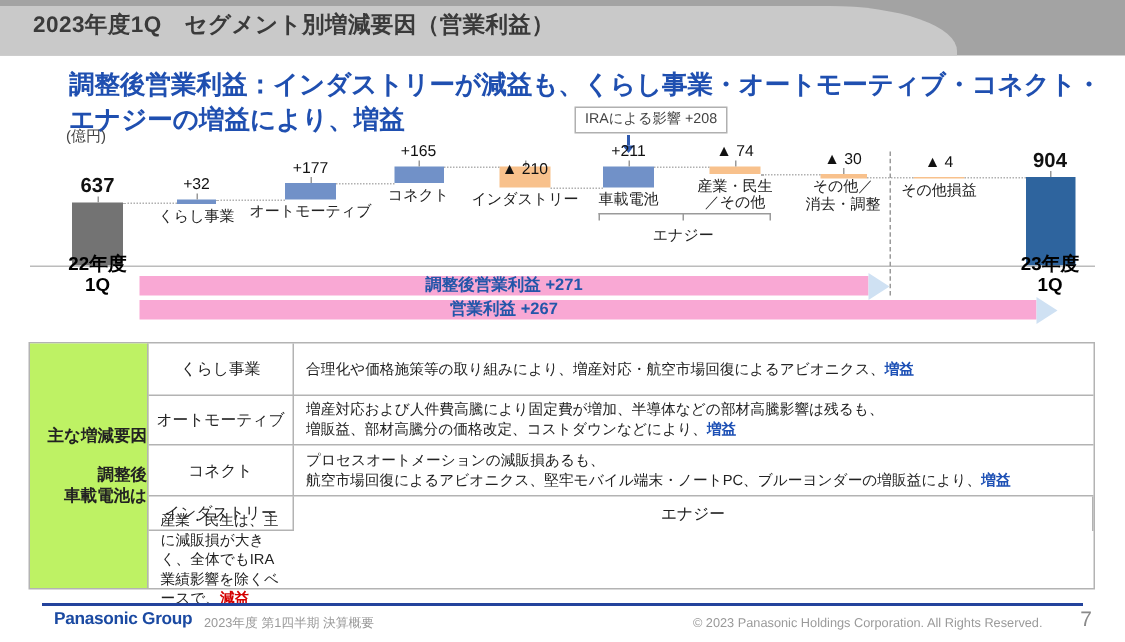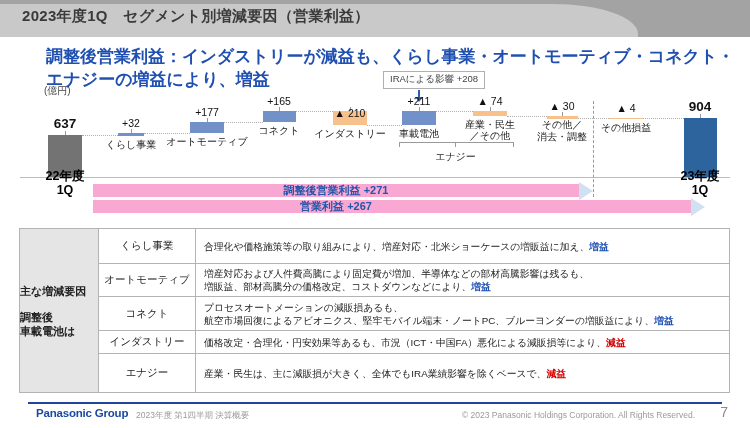--- a/index.html
+++ b/index.html
@@ -39,22 +39,22 @@
   .s-arrow{position:absolute;height:13px;background:#f9a8d4;}
   .s-arrow .head{position:absolute;left:100%;top:-2.5px;width:0;height:0;
     border-top:9px solid transparent;border-bottom:9px solid transparent;border-left:14px solid #cfe1f3;}
   .s-arrow .txt{position:absolute;left:0;top:0;width:486px;text-align:center;
     font-size:11px;line-height:13px;font-weight:bold;color:#2356a9;white-space:nowrap;}
   #arrow1{left:93px;top:184px;width:486px;}
   #arrow2{left:93px;top:200px;width:598px;}
   
   .factors{position:absolute;left:19px;top:228px;width:711px;display:grid;
     grid-template-columns:79px 97px 1fr;border:1px solid #b3b3b3;box-sizing:border-box;}
-  .factors .hdr{grid-row:1 / span 5;background:#e5e5e5;border-right:1px solid #b3b3b3;
-    display:flex;flex-direction:column;align-items:flex-start;justify-content:center;
+  .factors .hdr{grid-row:1 / span 5;background:#bef264;border-right:1px solid #b3b3b3;
+    display:flex;flex-direction:column;align-items:flex-end;justify-content:center;
     font-size:11px;font-weight:bold;color:#222;text-align:center;line-height:14px;}
   .factors .hdr .gap{height:12px;}
   .factors .seg{border-right:1px solid #b3b3b3;border-bottom:1px solid #b3b3b3;
     display:flex;align-items:center;justify-content:center;font-size:10.5px;color:#222;box-sizing:border-box;}
   .factors .desc{border-bottom:1px solid #b3b3b3;display:flex;flex-direction:column;justify-content:center;
     padding:2px 8px;font-size:9.8px;line-height:13px;color:#222;box-sizing:border-box;}
   .factors .row-last{border-bottom:none;}
   .kw-up{color:#1d50b5;font-weight:bold;}
   .kw-down{color:#d40000;font-weight:bold;}
   
@@ -176,36 +176,33 @@
 
   <div class="factors" id="factors-table" style="grid-template-rows: 35px 33px 34px 23px 38px;">
       <div class="hdr">
         <div>主な増減要因</div>
         <div class="gap"></div>
         <div>調整後</div>
         <div>車載電池は</div>
       </div>
       <div class="seg">くらし事業</div>
       <div class="desc">
-        <div><span>合理化や価格施策等の取り組みにより、増産対応・北米ショーケースの増販益に加え、</span><span class="kw-up">増益</span></div>
+        <div><span>合理化や価格施策等の取り組みにより、増産対応・航空市場回復によるアビオニクス、</span><span class="kw-up">増益</span></div>
       </div>
       <div class="seg">オートモーティブ</div>
       <div class="desc">
         <div><span>増産対応および人件費高騰により固定費が増加、半導体などの部材高騰影響は残るも、</span></div>
         <div><span>増販益、部材高騰分の価格改定、コストダウンなどにより、</span><span class="kw-up">増益</span></div>
       </div>
       <div class="seg">コネクト</div>
       <div class="desc">
         <div><span>プロセスオートメーションの減販損あるも、</span></div>
         <div><span>航空市場回復によるアビオニクス、堅牢モバイル端末・ノートPC、ブルーヨンダーの増販益により、</span><span class="kw-up">増益</span></div>
       </div>
       <div class="seg">インダストリー</div>
-      <div class="desc">
-        <div><span>価格改定・合理化・円安効果等あるも、市況（ICT・中国FA）悪化による減販損等により、</span><span class="kw-down">減益</span></div>
-      </div>
       <div class="seg row-last">エナジー</div>
       <div class="desc row-last">
         <div><span>産業・民生は、主に減販損が大きく、全体でもIRA業績影響を除くベースで、</span><span class="kw-down">減益</span></div>
       </div>
     </div>
 
   <div class="footer-rule"></div>
   <div class="footer-logo">Panasonic Group</div>
   <div class="footer-caption">2023年度 第1四半期 決算概要</div>
   <div class="footer-copy">© 2023 Panasonic Holdings Corporation. All Rights Reserved.</div>

